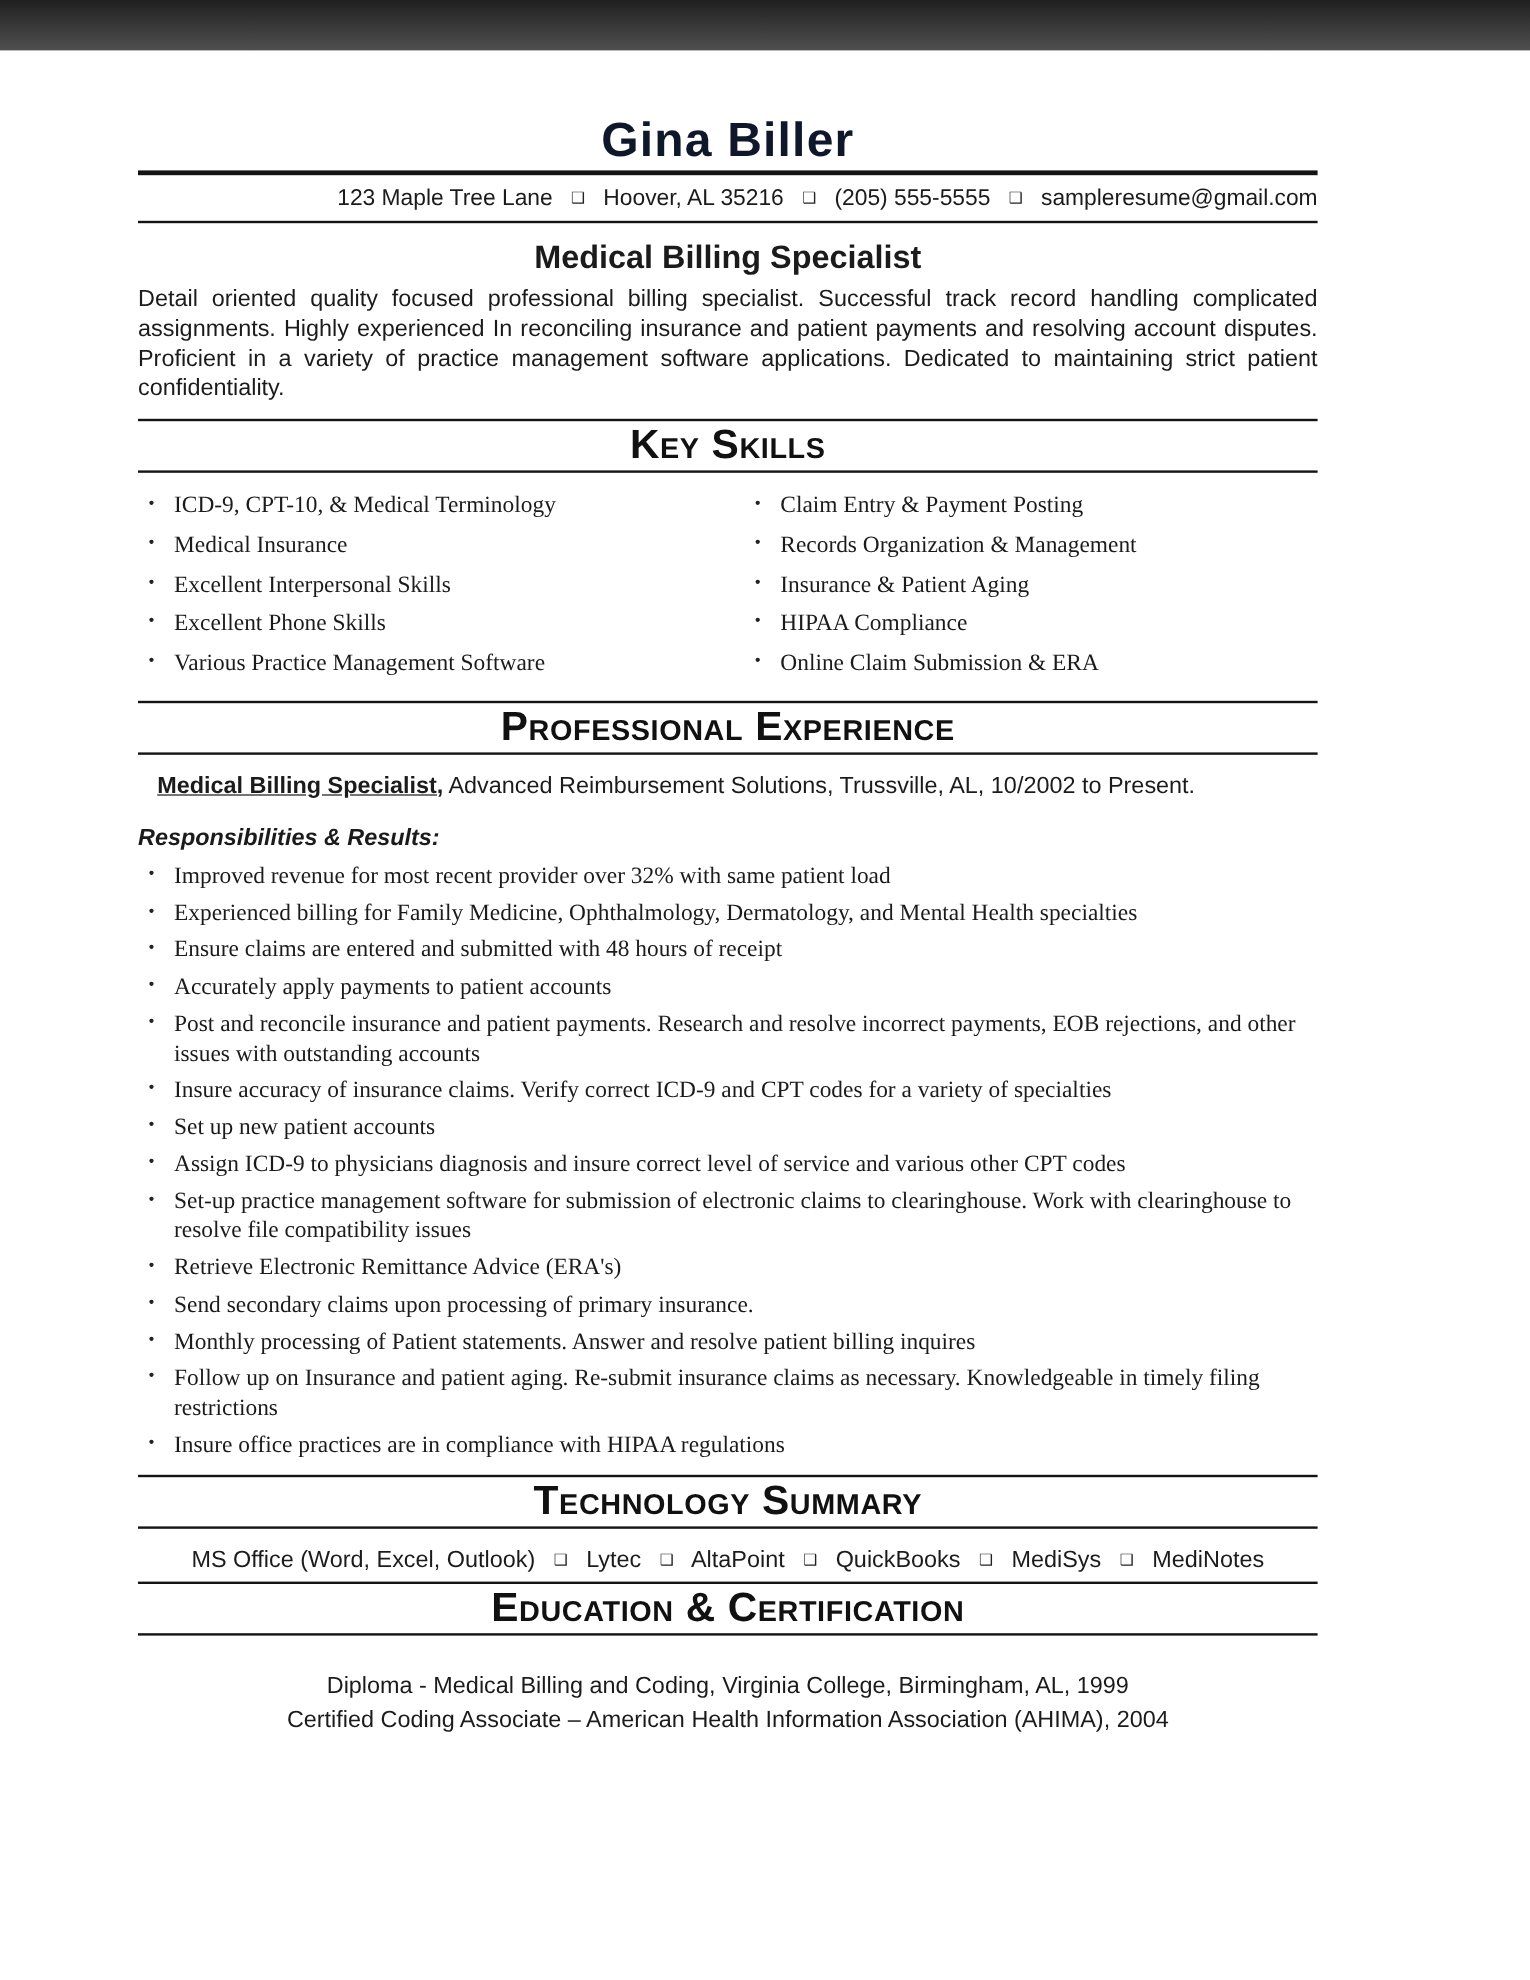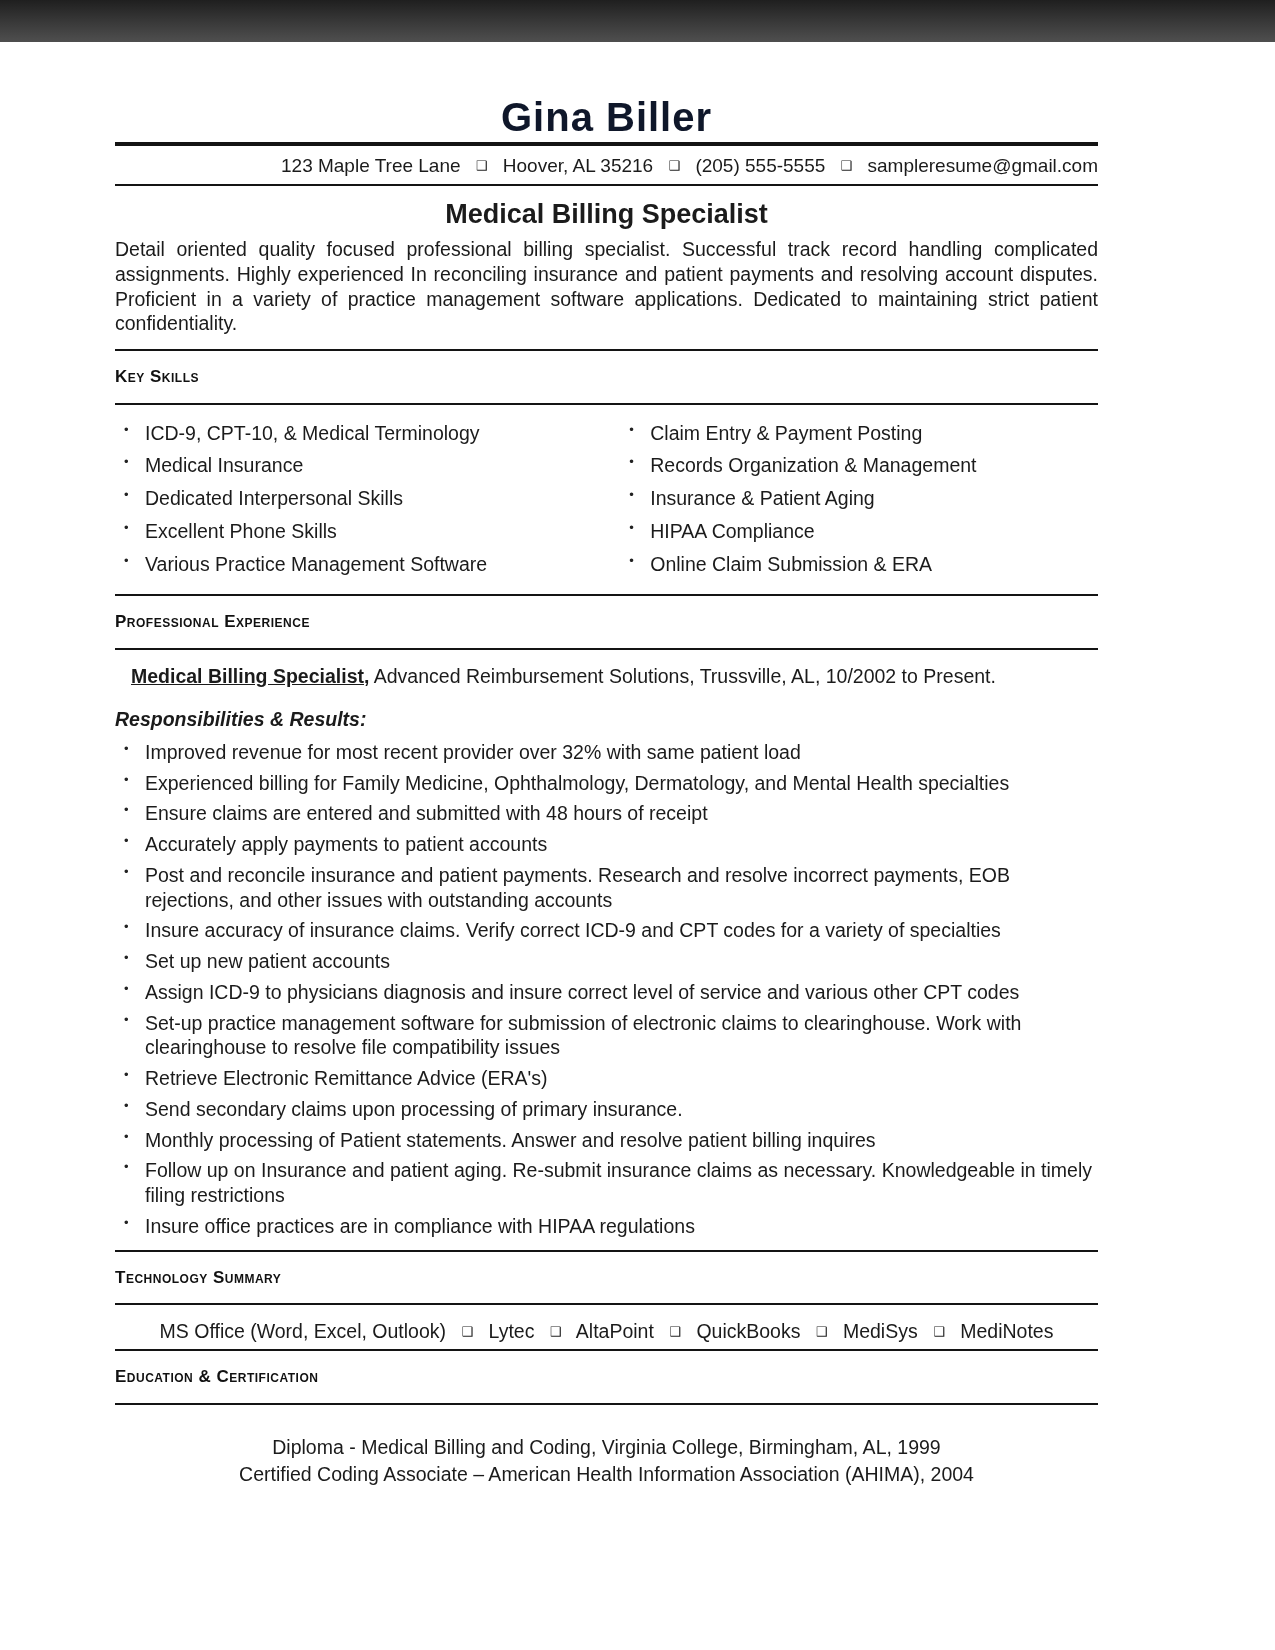--- a/index.html
+++ b/index.html
@@ -25,35 +25,35 @@
   .contact-line { text-align:right; font-size:19px; margin-top:9px; margin-bottom:7px; white-space:nowrap; }
   .contact-line .sep, .tech-line .sep {
     font-size:13px; margin:0 10px; position:relative; top:-2px; color:#222;
   }
 
   .doc-title { text-align:center; font-weight:bold; font-size:27px; margin-top:13px; }
   .summary { text-align:justify; font-size:19.5px; line-height:1.27; margin-top:7px; margin-bottom:13px; }
 
   .section-heading {
     border-top:2px solid #141414; border-bottom:2px solid #141414;
-    font-weight:bold; font-variant:small-caps;
-    font-size:17px; line-height:1.15; padding:16px 0; color:#111;
+    text-align:center; font-weight:bold; font-variant:small-caps;
+    font-size:34px; line-height:1.15; padding:1px 0; color:#111;
     letter-spacing:0.5px;
   }
 
   .skills { display:flex; padding:16px 0 10px 0; }
   .skills-col { flex:0 0 51.4%; }
   .skills-col.right { flex:1; }
   .bullet-item { display:flex; font-size:19.5px; line-height:1.27; }
   .skills-col .bullet-item { margin-bottom:8px; }
   .dot {
     flex:0 0 30px; padding-left:9px; font-size:13px;
     line-height:inherit; position:relative; top:1px; color:#222;
   }
-  .bullet-text { flex:1; }
+  .bullet-text { flex:1;font-family:Liberation Serif, serif; }
 
   .job-line { font-size:19.5px; margin-top:15px; }
   .job-title { font-weight:bold; text-decoration:underline;margin-left:16px; }
   .resp-heading { font-weight:bold; font-style:italic; font-size:19.5px; margin-top:20px; margin-bottom:9px; }
   .exp-list .bullet-item { margin-bottom:6px; }
   .exp-list { margin-bottom:11px; }
 
   .tech-line { text-align:center; font-size:19.5px; margin-top:15px; margin-bottom:6px; white-space:nowrap; }
 
   .edu-lines { text-align:center; font-size:19.5px; line-height:1.42; margin-top:29px; }
@@ -92,21 +92,21 @@
           <span class="bullet-text">ICD-9, CPT-10, &amp; Medical Terminology</span>
         </div>
 
         <div class="bullet-item">
           <span class="dot">•</span>
           <span class="bullet-text">Medical Insurance</span>
         </div>
 
         <div class="bullet-item">
           <span class="dot">•</span>
-          <span class="bullet-text">Dedicated Interpersonal Skills</span>
+          <span class="bullet-text">Excellent Interpersonal Skills</span>
         </div>
 
         <div class="bullet-item">
           <span class="dot">•</span>
           <span class="bullet-text">Excellent Phone Skills</span>
         </div>
 
         <div class="bullet-item">
           <span class="dot">•</span>
           <span class="bullet-text">Various Practice Management Software</span>

